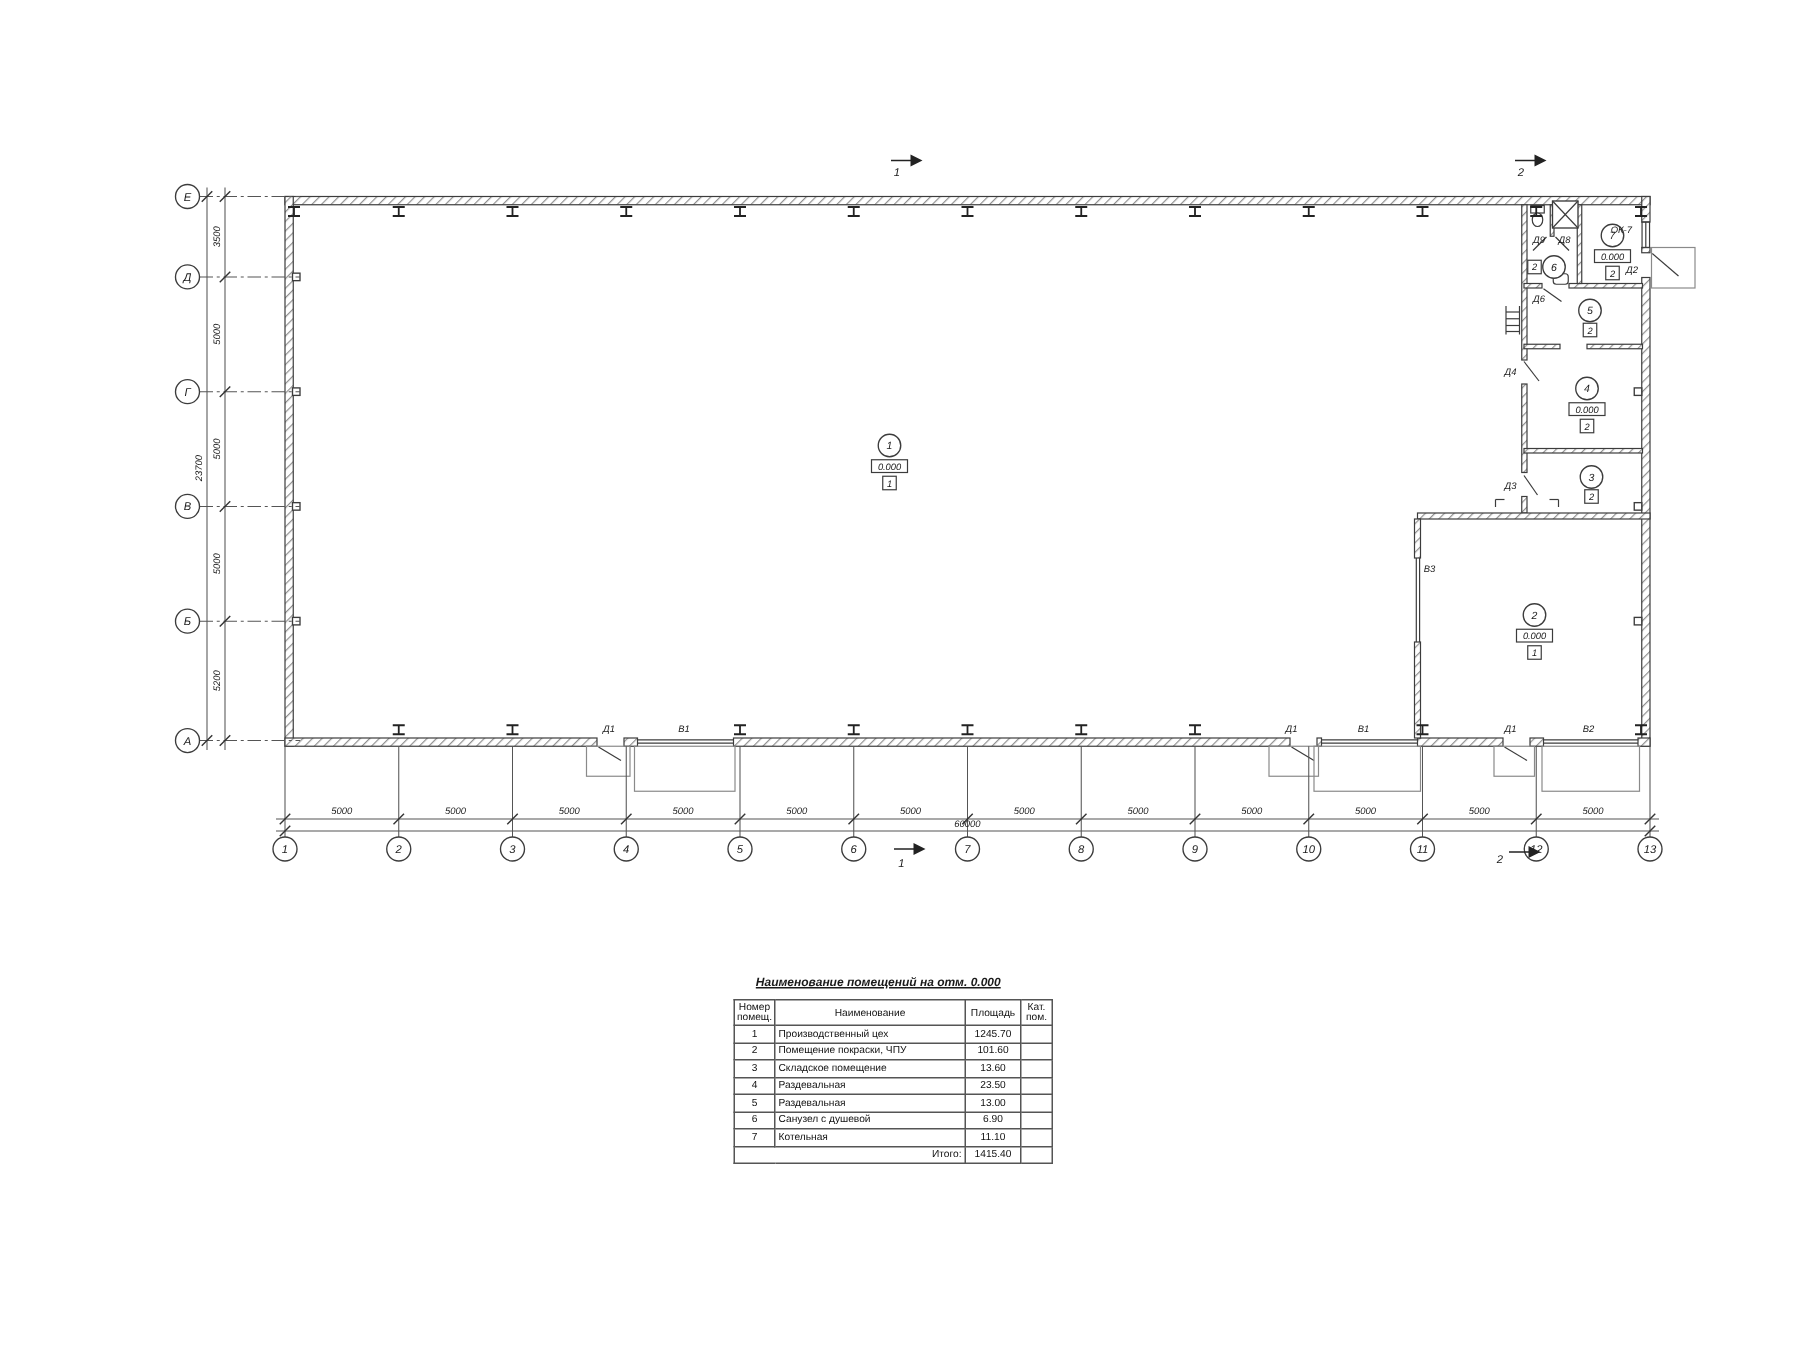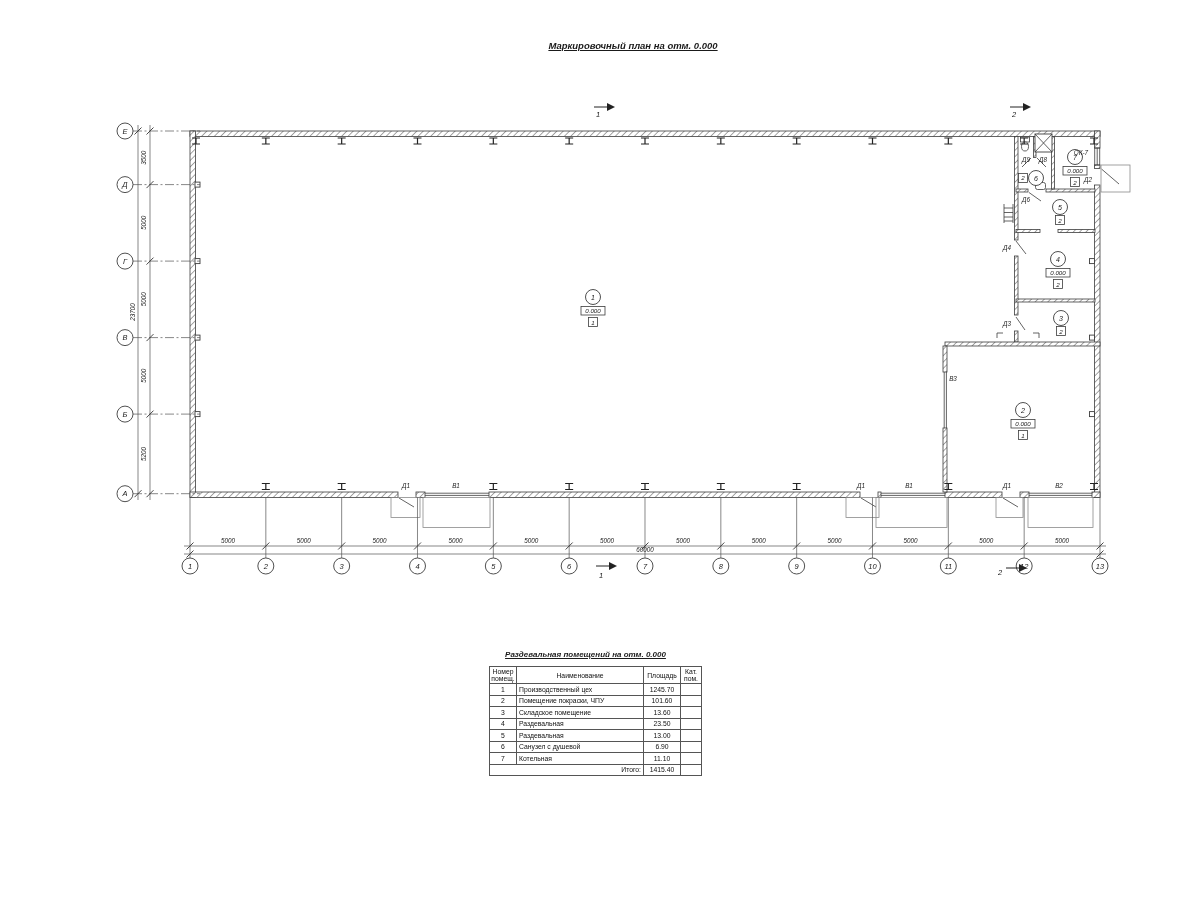--- a/index.html
+++ b/index.html
@@ -18,21 +18,20 @@
   .c-num{width:22px;text-align:center;}
   .c-name{width:122px;text-align:left;}
   .c-area{width:32px;text-align:center;}
   .c-cat{width:16px;text-align:center;}
   .total-cell{text-align:right;padding-right:3px;}
 </style>
 </head>
 <body>
 
 <div class="canvas">
-  <div class="plan-title">Маркировочный план на отм. 0.000</div>
 
   <svg id="plan-svg" width="1200" height="632" viewBox="0 0 1200 632">
       <defs>
         <pattern id="hatch" width="4.5" height="4.5" patternUnits="userSpaceOnUse" patternTransform="rotate(45)">
           <rect width="4.5" height="4.5" fill="#ffffff"></rect>
           <line x1="0" y1="0" x2="0" y2="4.5" stroke="#8f8f8f" stroke-width="1.6"></line>
         </pattern>
       </defs>
       <rect x="190" y="131" width="910" height="5.5" fill="url(#hatch)" stroke="#3c3c3c" stroke-width="0.8"></rect>
       <rect x="190" y="131" width="5.5" height="366.5" fill="url(#hatch)" stroke="#3c3c3c" stroke-width="0.8"></rect>
@@ -293,21 +292,21 @@
       <text x="1088" y="182" font-size="6.3" text-anchor="middle">Д2</text>
       <text x="1007" y="326" font-size="6.3" text-anchor="middle">Д3</text>
       <text x="1007" y="250" font-size="6.3" text-anchor="middle">Д4</text>
       <text x="1026" y="201.5" font-size="6.3" text-anchor="middle">Д6</text>
       <text x="1043" y="162" font-size="6.3" text-anchor="middle">Д8</text>
       <text x="1026" y="162" font-size="6.3" text-anchor="middle">Д9</text>
       <text x="953" y="381" font-size="6.3" text-anchor="middle">В3</text>
       <text x="1088" y="155" font-size="6.3" text-anchor="end">ОК-7</text>
     </svg>
 
-  <div class="schedule-title">Раздевальная помещений на отм. 0.000</div>
+  <div class="schedule-title">Наименование помещений на отм. 0.000</div>
 
   <div class="schedule">
     <table>
       <thead>
         <tr>
           <th class="c-num">Номер помещ.</th>
           <th class="c-name">Наименование</th>
           <th class="c-area">Площадь</th>
           <th class="c-cat">Кат. пом.</th>
         </tr>

